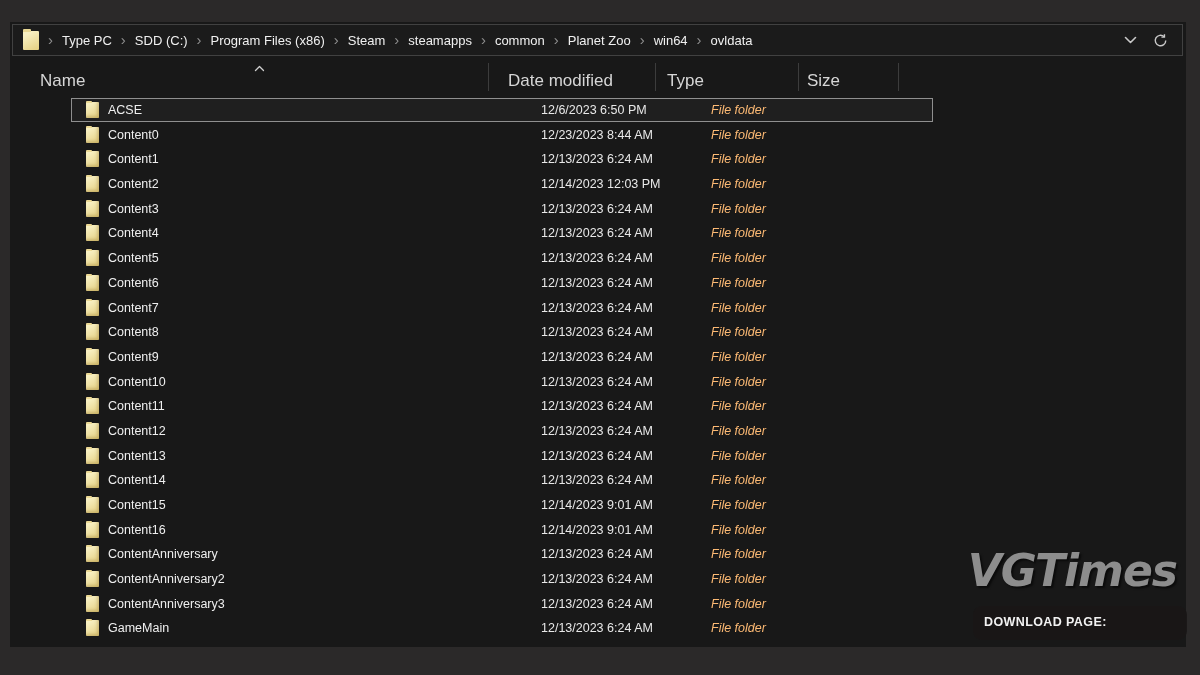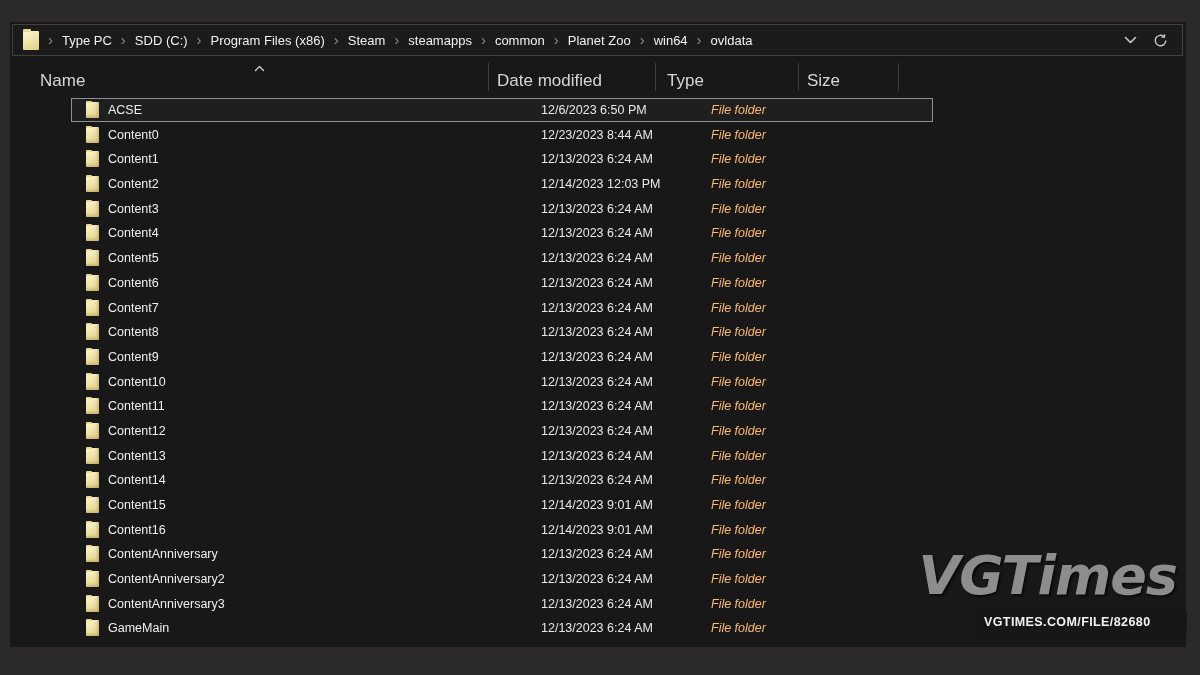--- a/index.html
+++ b/index.html
@@ -55,21 +55,21 @@
   }
   .addr-actions svg { display:block; }
 
   
   .header { position:absolute; left:0; top:36px; width:100%; height:38px; }
   .hdr-label {
     position:absolute; top:13px;
     font-size:17px; color:#d6d6d6; cursor:default; white-space:nowrap;
   }
   .hdr-name { left:30px; }
-  .hdr-date { left:487px; }
+  .hdr-date { left:498px; }
   .hdr-type { left:657px; }
   .hdr-size { left:797px; }
   .hdr-sep {
     position:absolute; top:5px; height:28px; width:1px; background:#3c3c3c;
   }
   .sep1{left:478px} .sep2{left:645px} .sep3{left:788px} .sep4{left:888px}
   .sort-caret { position:absolute; left:244px; top:0; }
 
   
   .list { position:absolute; left:4px; top:76px; width:100%;padding-left:40px; }
@@ -99,21 +99,21 @@
   .cell.name { left:54px; }
   .cell.date { left:487px; color:#e8e8e8; }
   .cell.type { left:657px; color:#fdba74;font-style:italic; }
   .cell.size { left:797px; }
 
   
   .vg-logo {
     position:absolute; top:549px; right:23px;
     font-family:"DejaVu Sans", sans-serif;
     font-style:italic; font-weight:bold;
-    font-size:54px; line-height:1;
+    font-size:44px; line-height:1;
     color:#8d8d8d; letter-spacing:-1px;
     text-shadow:2px 2px 2px rgba(0,0,0,0.55);
     pointer-events:none;
   }
   .dl-box {
     position:absolute; left:973px; top:606px;
     width:214px; box-sizing:border-box;
     background:rgba(26,23,23,0.93);
     border-radius:9px;
     padding:7px 11px 8px 11px;
@@ -387,14 +387,14 @@
         <span class="cell type">File folder</span>
         <span class="cell size"></span>
       </div>
 
   </div>
 
 </div>
 
 <div class="vg-logo">VGTimes</div>
 <div class="dl-box">
-  <div class="dl-line">VGTIMES.COM/FILE/82680</div>
+  <div class="dl-line">DOWNLOAD PAGE:</div>
 </div>
 
 </body></html>

